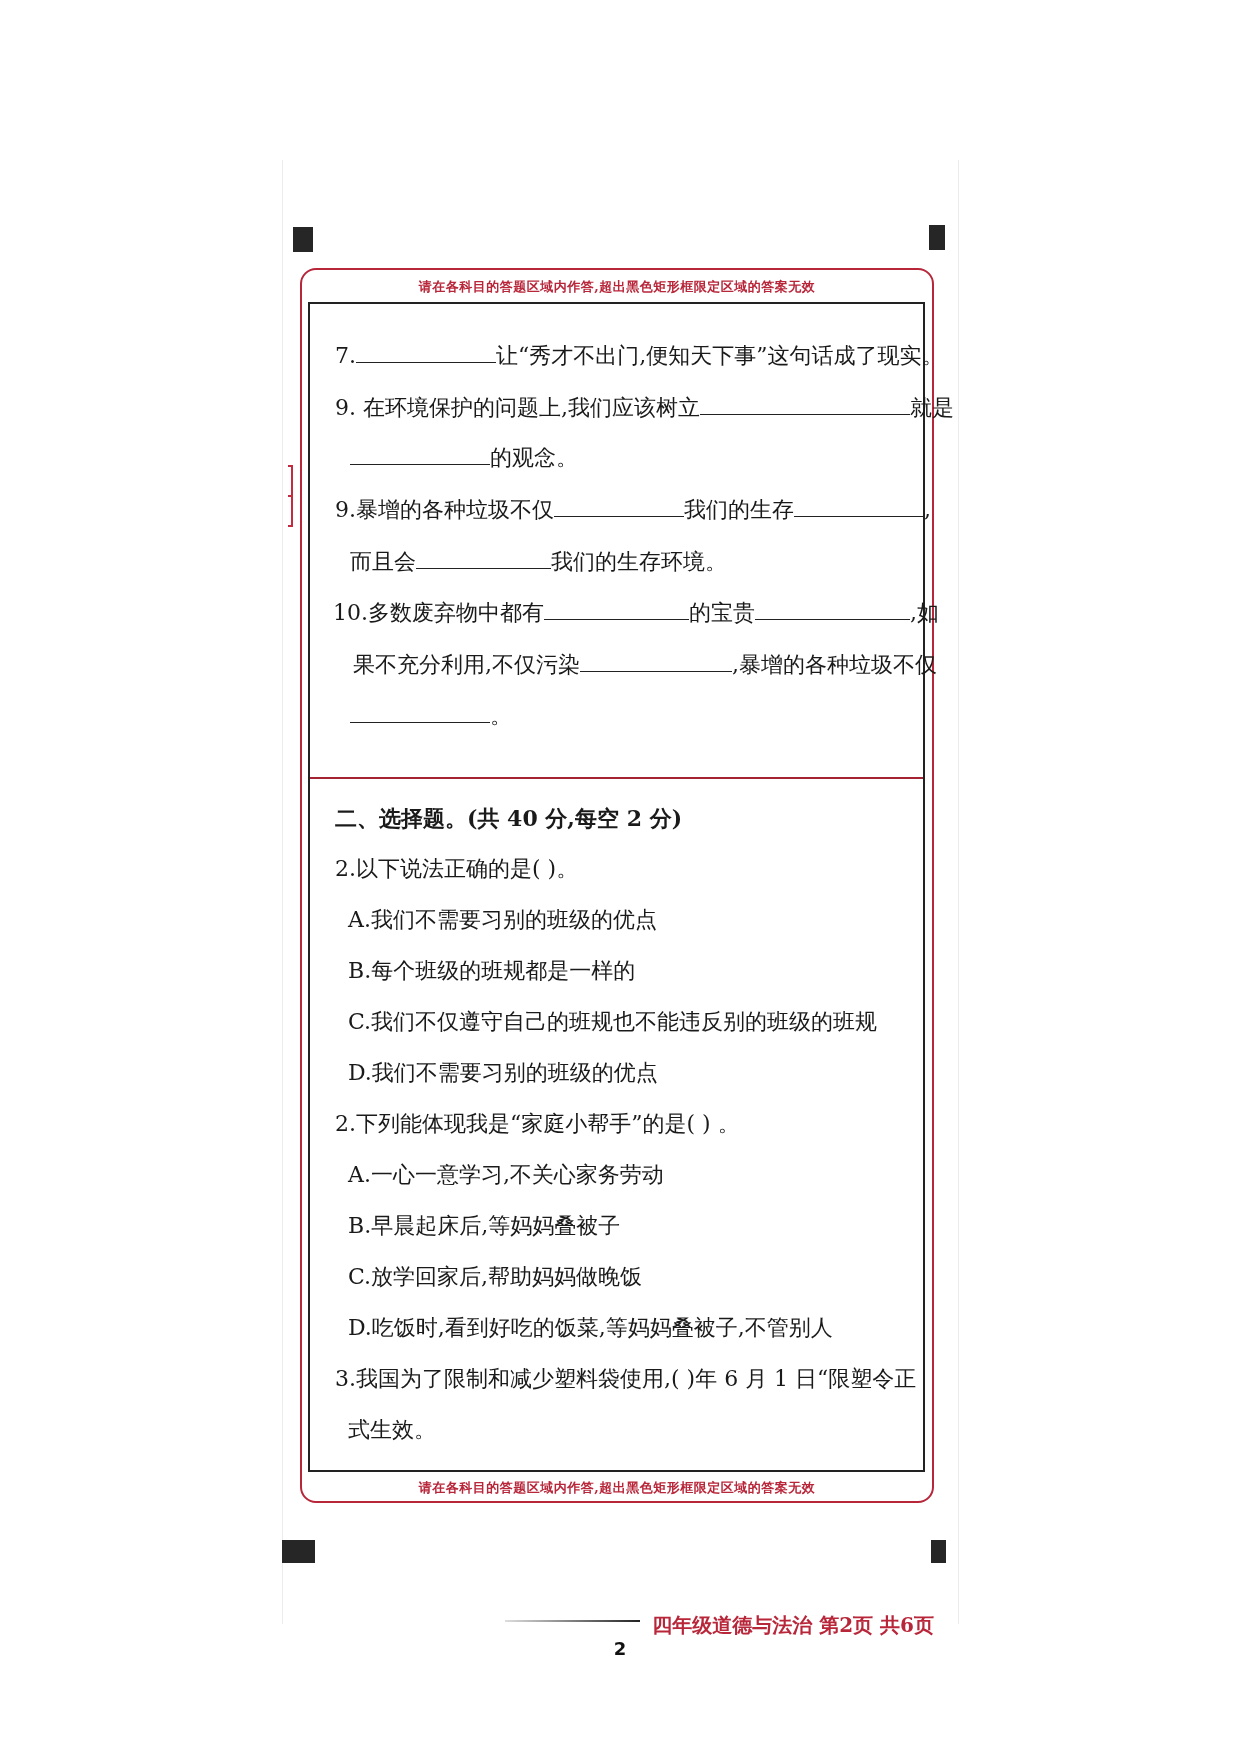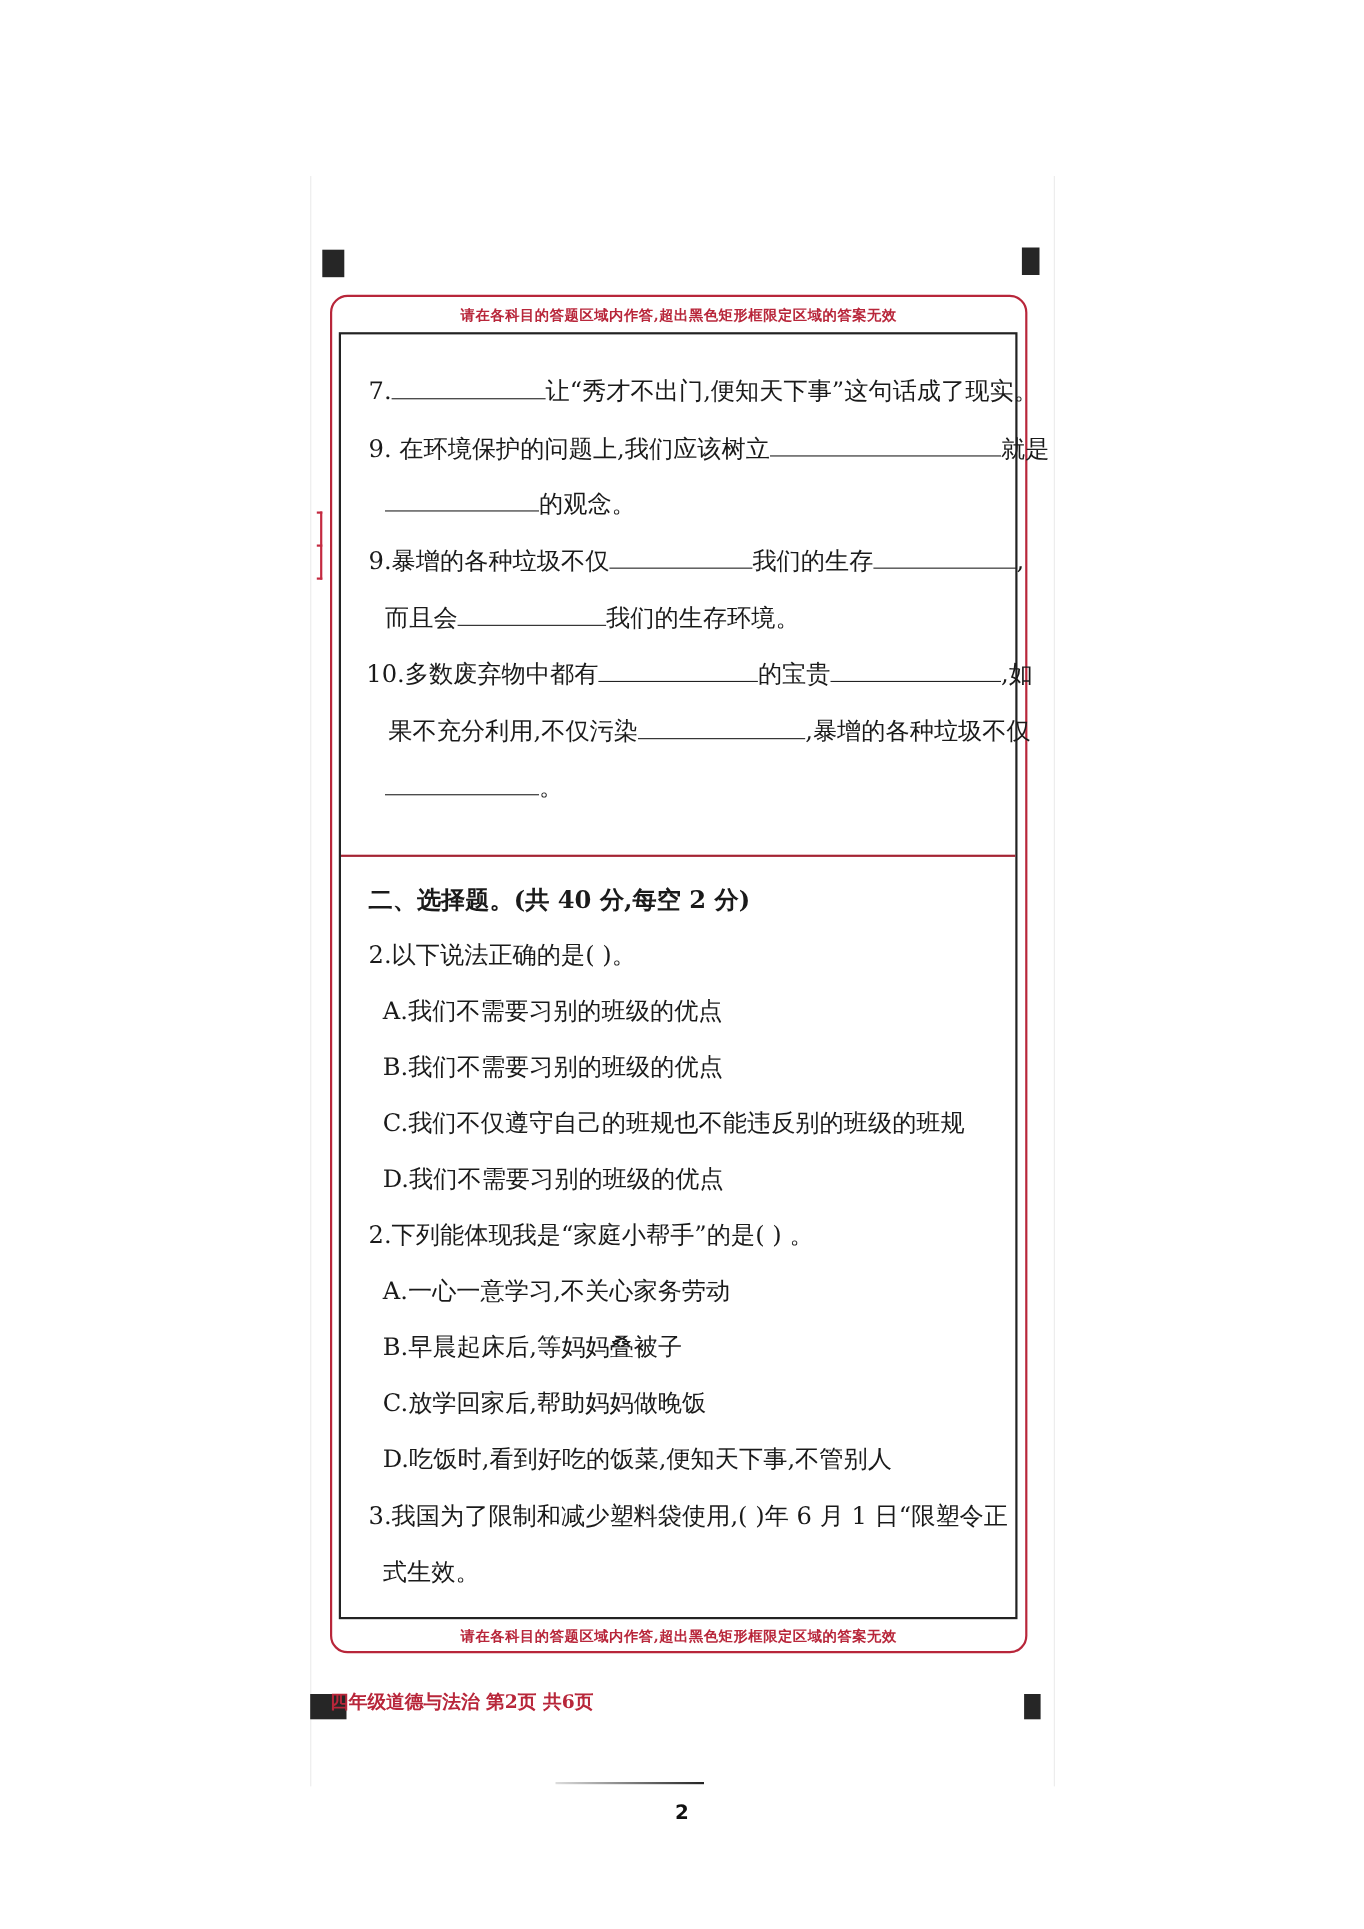--- a/index.html
+++ b/index.html
@@ -36,22 +36,22 @@
     position: absolute; left: 288px; top: 495px; width: 5px; height: 2px; background: #c42a40;
   }
   .line {
     position: absolute; font-size: 22px; white-space: nowrap; line-height: 24px;
   }
   .blank {
     display: inline-block; border-bottom: 1.5px solid #222; height: 18px; vertical-align: baseline;
   }
   .section-title { font-weight: bold; }
   .page-label {
-    position: absolute; left: 300px; width: 634px; top: 1536px; text-align: left;
-    font-size: 17px; color: #b8263a; font-weight: bold;
+    position: absolute; left: 300px; width: 634px; top: 1612px; text-align: right;
+    font-size: 20px; color: #b8263a; font-weight: bold;
   }
   .page-num {
     position: absolute; left: 600px; width: 40px; top: 1638px; text-align: center;
     font-family: "DejaVu Sans", "Liberation Sans", sans-serif; font-weight: bold; font-size: 18px; color: #111;
   }
   .smudge {
     position: absolute; left: 505px; top: 1620px; width: 135px; height: 2px; background: linear-gradient(90deg, #ddd, #222);
   }
 </style>
 </head>
@@ -99,29 +99,29 @@
 <div class="line" style="left:350px;top:704px">
   <span class="blank" style="width:140px"></span><span>。</span>
 </div>
 
 <div class="divider"></div>
 
 <div class="line section-title" style="left:335px;top:806px">二、选择题。(共 40 分,每空 2 分)</div>
 
 <div class="line" style="left:335px;top:857px">2.以下说法正确的是(          )。</div>
 <div class="line" style="left:348px;top:908px">A.我们不需要习别的班级的优点</div>
-<div class="line" style="left:348px;top:959px">B.我们不需要习别的班级的优点</div>
+<div class="line" style="left:348px;top:959px">B.每个班级的班规都是一样的</div>
 <div class="line" style="left:348px;top:1010px">C.我们不仅遵守自己的班规也不能违反别的班级的班规</div>
 <div class="line" style="left:348px;top:1061px">D.我们不需要习别的班级的优点</div>
 
 <div class="line" style="left:335px;top:1112px">2.下列能体现我是“家庭小帮手”的是(        ) 。</div>
 <div class="line" style="left:348px;top:1163px">A.一心一意学习,不关心家务劳动</div>
 <div class="line" style="left:348px;top:1214px">B.早晨起床后,等妈妈叠被子</div>
 <div class="line" style="left:348px;top:1265px">C.放学回家后,帮助妈妈做晚饭</div>
-<div class="line" style="left:348px;top:1316px">D.吃饭时,看到好吃的饭菜,便知天下事,不管别人</div>
+<div class="line" style="left:348px;top:1316px">D.吃饭时,看到好吃的饭菜,等妈妈叠被子,不管别人</div>
 
 <div class="line" style="left:335px;top:1367px">3.我国为了限制和减少塑料袋使用,(        )年 6 月 1 日“限塑令正</div>
 <div class="line" style="left:348px;top:1418px">式生效。</div>
 
 <div class="red-note" style="top:1479px">请在各科目的答题区域内作答,超出黑色矩形框限定区域的答案无效</div>
 
 <div class="page-label">四年级道德与法治 第2页 共6页</div>
 <div class="smudge"></div>
 <div class="page-num">2</div>
 

